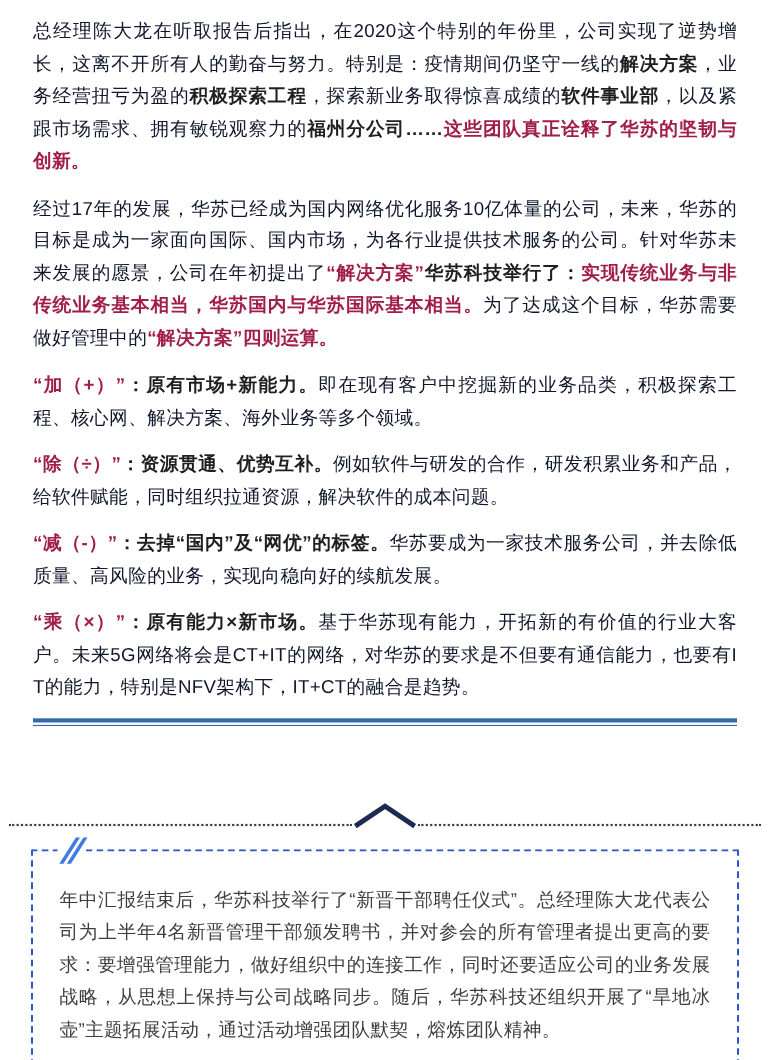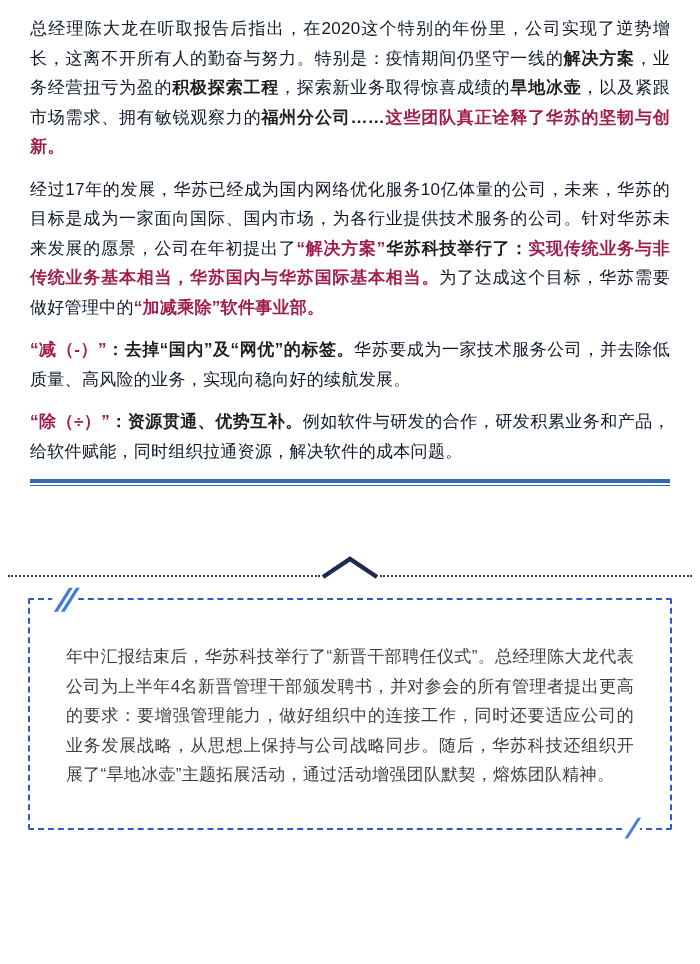--- a/index.html
+++ b/index.html
@@ -52,57 +52,63 @@
   .sep svg { display: block; margin: 0 1px -1px 1px; }
 
   
   .quote-box {
     position: relative;
     margin: 20px 28px 0 28px;
     border: 2px dashed #3157c5;
     border-radius: 2px;
     padding: 26px 20px 22px 20px;
   }
-  .quote-box p.para { margin: 16px; }
+  .quote-box p.para { margin: 4px; }
   .mark {
     position: absolute;
     background: #ffffff;
     color: #3f7be0;
     font-weight: 700;
     font-style: italic;
     line-height: 1;
     transform: skewX(-14deg);
     letter-spacing: -2px;
     padding: 0 6px;
   }
   .mark.top { top: -16px; left: 22px; font-size: 32px; }
   .mark.bottom { bottom: -15px; right: 30px; font-size: 28px; }
 </style>
 </head>
 <body>
 
 <div class="content">
 
   <p class="para">
-    <span class="seg">总经理陈大龙在听取报告后指出，在2020这个特别的年份里，公司实现了逆势增长，这离不开所有人的勤奋与努力。特别是：疫情期间仍坚守一线的</span><span class="seg b">解决方案</span><span class="seg">，业务经营扭亏为盈的</span><span class="seg b">积极探索工程</span><span class="seg">，探索新业务取得惊喜成绩的</span><span class="seg b">旱地冰壶</span><span class="seg">，以及紧跟市场需求、拥有敏锐观察力的</span><span class="seg b">福州分公司……</span><span class="seg rb">这些团队真正诠释了华苏的坚韧与创新。</span>
+    <span class="seg">总经理陈大龙在听取报告后指出，在2020这个特别的年份里，公司实现了逆势增长，这离不开所有人的勤奋与努力。特别是：疫情期间仍坚守一线的</span><span class="seg b">解决方案</span><span class="seg">，业务经营扭亏为盈的</span><span class="seg b">积极探索工程</span><span class="seg">，探索新业务取得惊喜成绩的</span><span class="seg b">软件事业部</span><span class="seg">，以及紧跟市场需求、拥有敏锐观察力的</span><span class="seg b">福州分公司……</span><span class="seg rb">这些团队真正诠释了华苏的坚韧与创新。</span>
   </p>
 
   <p class="para">
-    <span class="seg">经过17年的发展，华苏已经成为国内网络优化服务10亿体量的公司，未来，华苏的目标是成为一家面向国际、国内市场，为各行业提供技术服务的公司。针对华苏未来发展的愿景，公司在年初提出了</span><span class="seg rb">“解决方案”</span><span class="seg b">华苏科技举行了：</span><span class="seg rb">实现传统业务与非传统业务基本相当，华苏国内与华苏国际基本相当。</span><span class="seg">为了达成这个目标，华苏需要做好管理中的</span><span class="seg rb">“加减乘除”软件事业部。</span>
+    <span class="seg">经过17年的发展，华苏已经成为国内网络优化服务10亿体量的公司，未来，华苏的目标是成为一家面向国际、国内市场，为各行业提供技术服务的公司。针对华苏未来发展的愿景，公司在年初提出了</span><span class="seg rb">“解决方案”</span><span class="seg b">华苏科技举行了：</span><span class="seg rb">实现传统业务与非传统业务基本相当，华苏国内与华苏国际基本相当。</span><span class="seg">为了达成这个目标，华苏需要做好管理中的</span><span class="seg rb">“解决方案”四则运算。</span>
   </p>
 
+  <p class="para">
+    <span class="seg rb">“加（+）”</span><span class="seg b">：原有市场+新能力。</span><span class="seg">即在现有客户中挖掘新的业务品类，积极探索工程、核心网、解决方案、海外业务等多个领域。</span>
+  </p>
+
+  <p class="para">
+    <span class="seg rb">“除（÷）”</span><span class="seg b">：资源贯通、优势互补。</span><span class="seg">例如软件与研发的合作，研发积累业务和产品，给软件赋能，同时组织拉通资源，解决软件的成本问题。</span>
+  </p>
 
   <p class="para">
     <span class="seg rb">“减（-）”</span><span class="seg b">：去掉“国内”及“网优”的标签。</span><span class="seg">华苏要成为一家技术服务公司，并去除低质量、高风险的业务，实现向稳向好的续航发展。</span>
   </p>
 
   <p class="para">
-    <span class="seg rb">“除（÷）”</span><span class="seg b">：资源贯通、优势互补。</span><span class="seg">例如软件与研发的合作，研发积累业务和产品，给软件赋能，同时组织拉通资源，解决软件的成本问题。</span>
+    <span class="seg rb">“乘（×）”</span><span class="seg b">：原有能力×新市场。</span><span class="seg">基于华苏现有能力，开拓新的有价值的行业大客户。未来5G网络将会是CT+IT的网络，对华苏的要求是不但要有通信能力，也要有IT的能力，特别是NFV架构下，IT+CT的融合是趋势。</span>
   </p>
-
 
   <div class="divider">
     <div class="thick"></div>
     <div class="gap"></div>
     <div class="thin"></div>
   </div>
 </div>
 
 <div class="sep">
   <div class="dot-line"></div>

